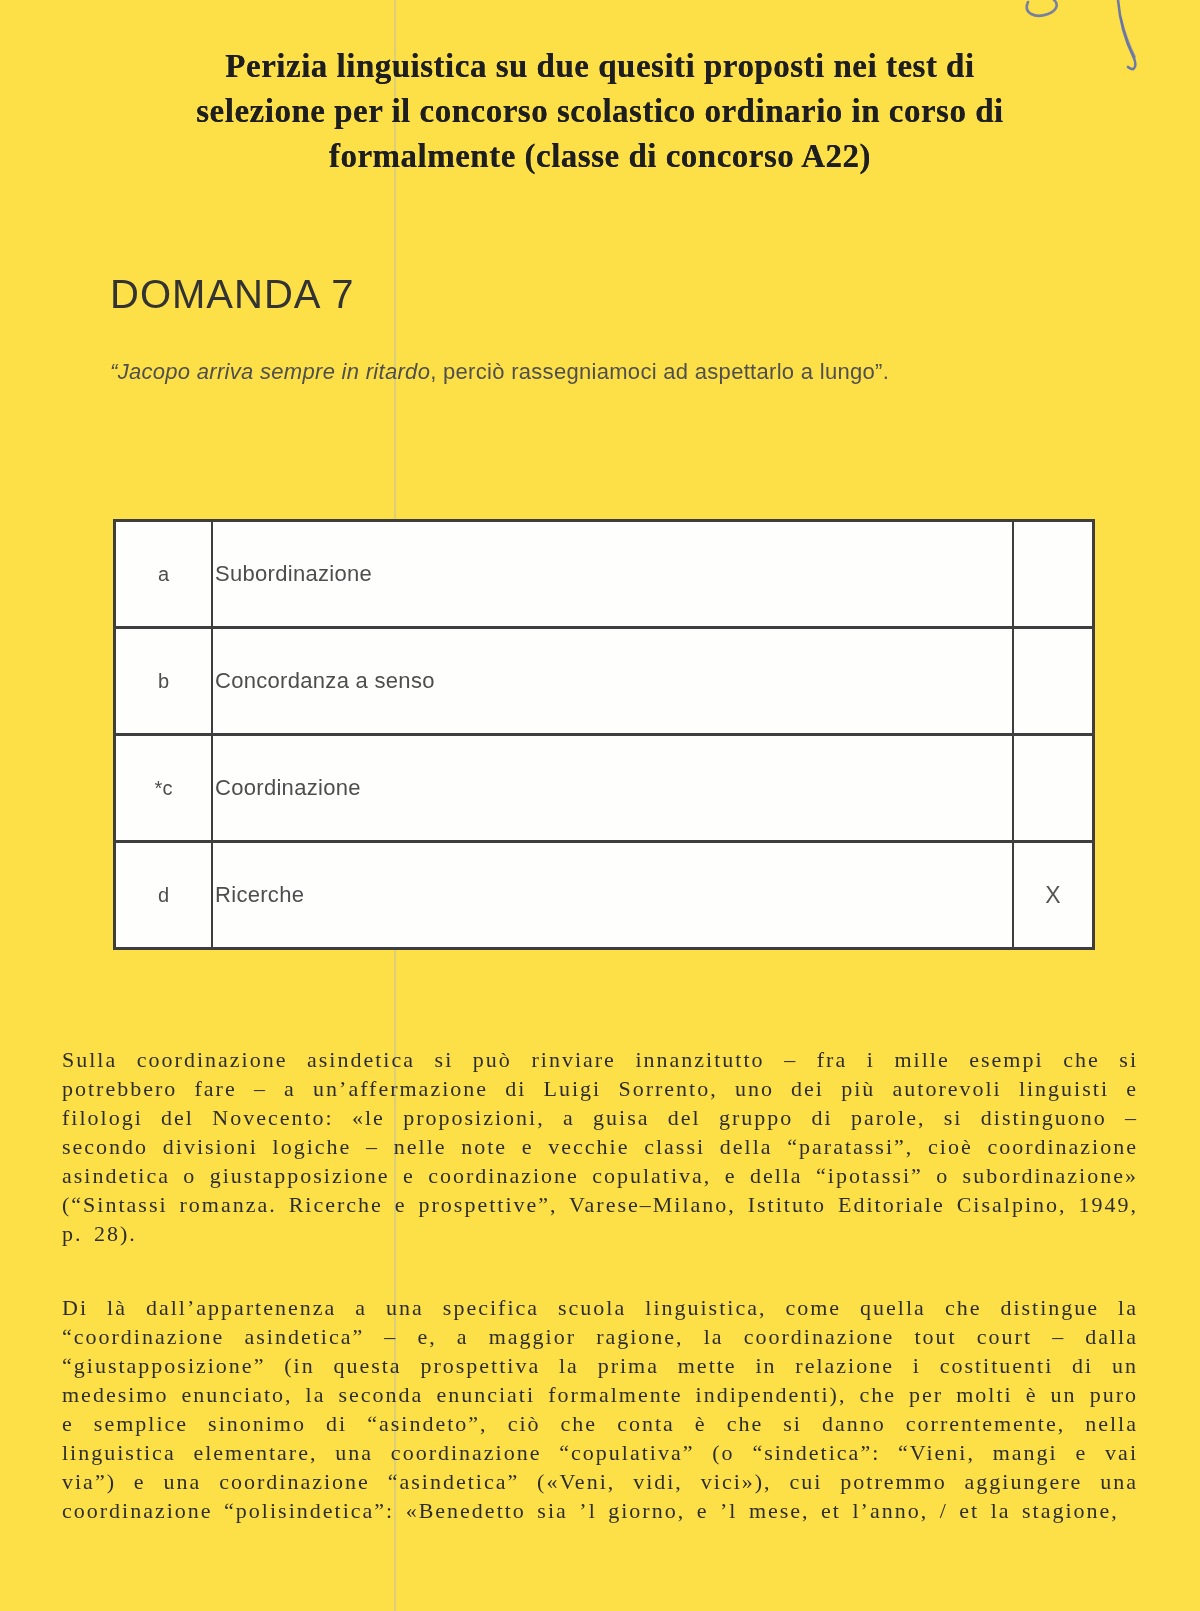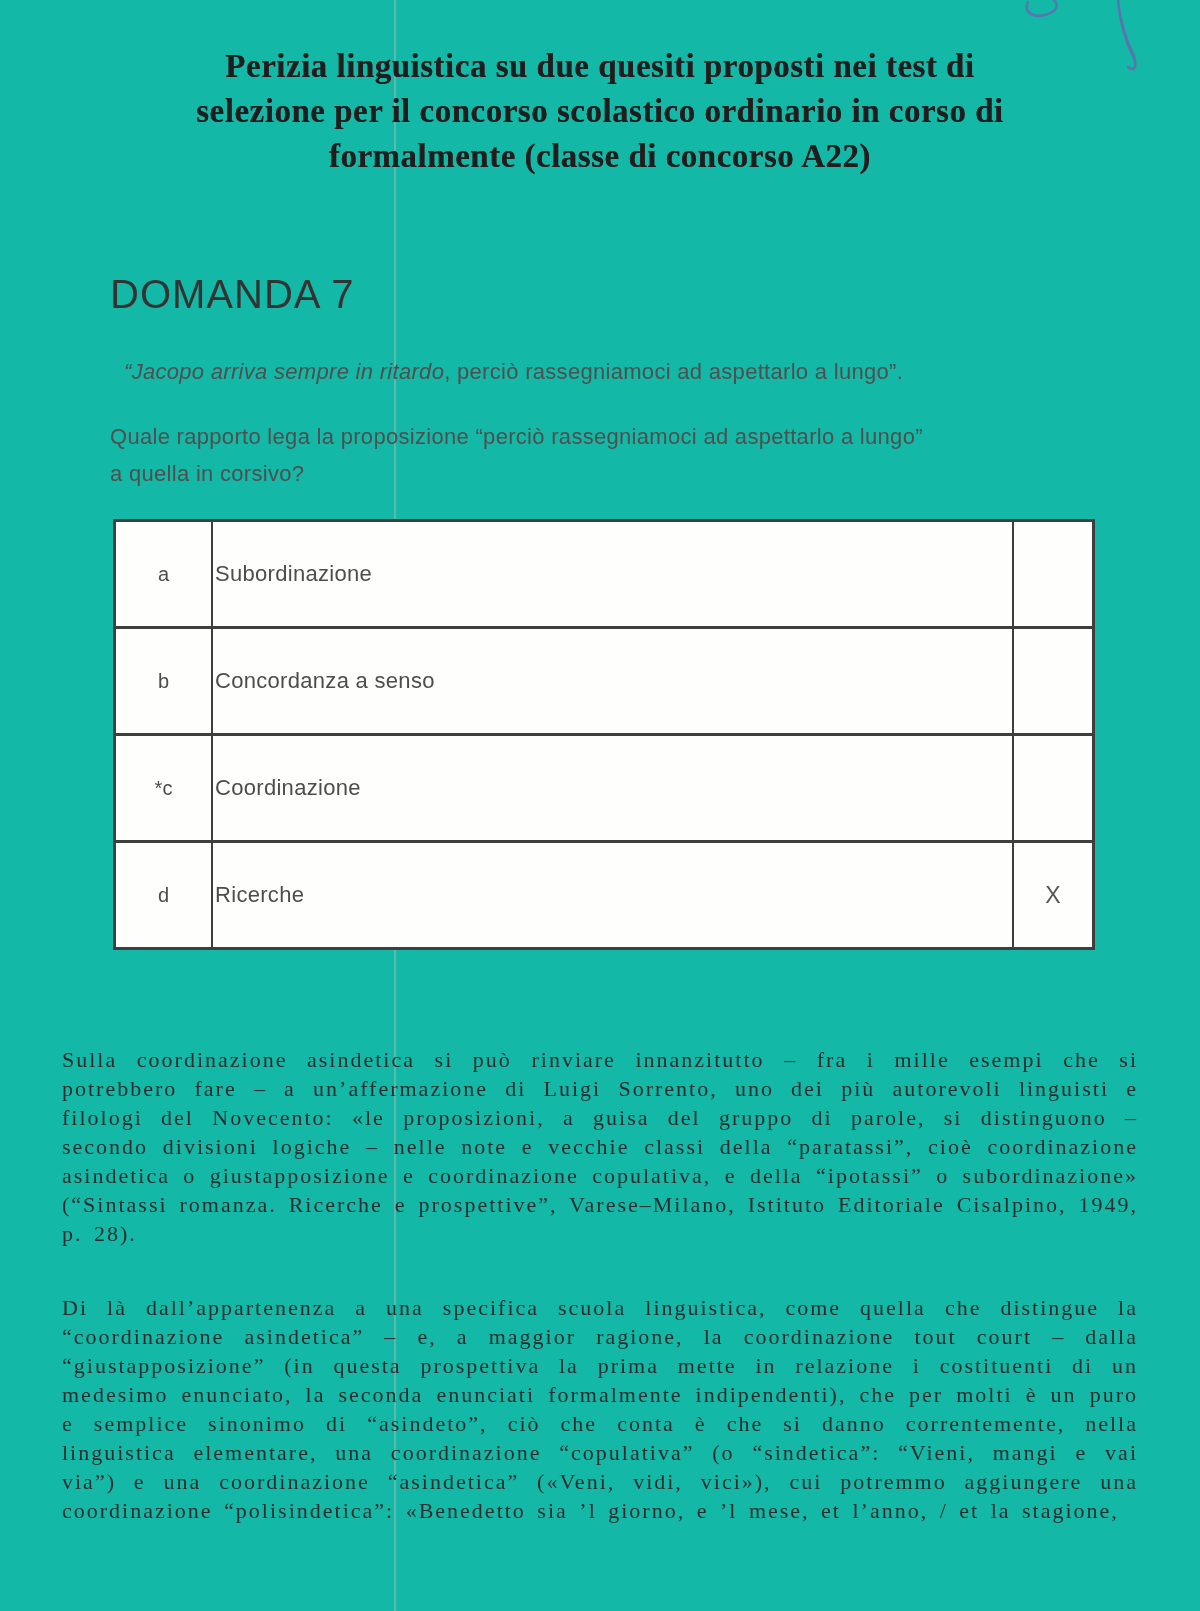--- a/index.html
+++ b/index.html
@@ -1,20 +1,20 @@
 <!DOCTYPE html>
 <html><head>
 <meta charset="utf-8">
 <style>
   html,body { margin:0; padding:0; background:#e9e9e9; }
   .page {
     position:relative;
     width:1200px; height:1611px;
     margin:0 auto;
-    background:#14b8a6;
+    background:#fde047;
     overflow:hidden;
     font-family:"Liberation Sans", sans-serif;
   }
   
   .fold-line {
     position:absolute; left:394px; top:0;
     width:2px; height:1611px;
     background:rgba(185,185,185,0.45);
   }
   
@@ -32,21 +32,21 @@
     color:#1e1e1e;
     text-shadow:0 0 0.6px #3a3a3a;
   }
   .question-heading {
     position:absolute; left:110px; top:272px;
     font-size:40px; font-weight:400;
     letter-spacing:1px;
     color:#333;
   }
   .question-example {
-    position:absolute; left:124px; top:356px; width:990px;
+    position:absolute; left:110px; top:356px; width:990px;
     font-size:22px; line-height:32px;
     color:#4f4f4f;
     letter-spacing:0.3px;
   }
   .question-example .it { font-style:italic; }
   .question-prompt {
     position:absolute; left:110px; top:418px; width:1000px;
     font-size:22px; line-height:37px;
     color:#4f4f4f;
     letter-spacing:0.3px;
@@ -108,24 +108,20 @@
     <div>selezione per il concorso scolastico ordinario in corso di</div>
     <div>formalmente (classe di concorso A22)</div>
   </div>
 
   <div class="question-heading">DOMANDA 7</div>
 
   <div class="question-example">
     <span class="it">“Jacopo arriva sempre in ritardo</span><span>, perciò rassegniamoci ad aspettarlo a lungo”.</span>
   </div>
 
-  <div class="question-prompt">
-    <div>Quale rapporto lega la proposizione “perciò rassegniamoci ad aspettarlo a lungo”</div>
-    <div>a quella in corsivo?</div>
-  </div>
 
   <div class="answer-table">
 
     <div class="answer-row">
       <div class="cell-letter">a</div>
       <div class="cell-text">Subordinazione</div>
       <div class="cell-mark"></div>
     </div>
 
     <div class="answer-row">

